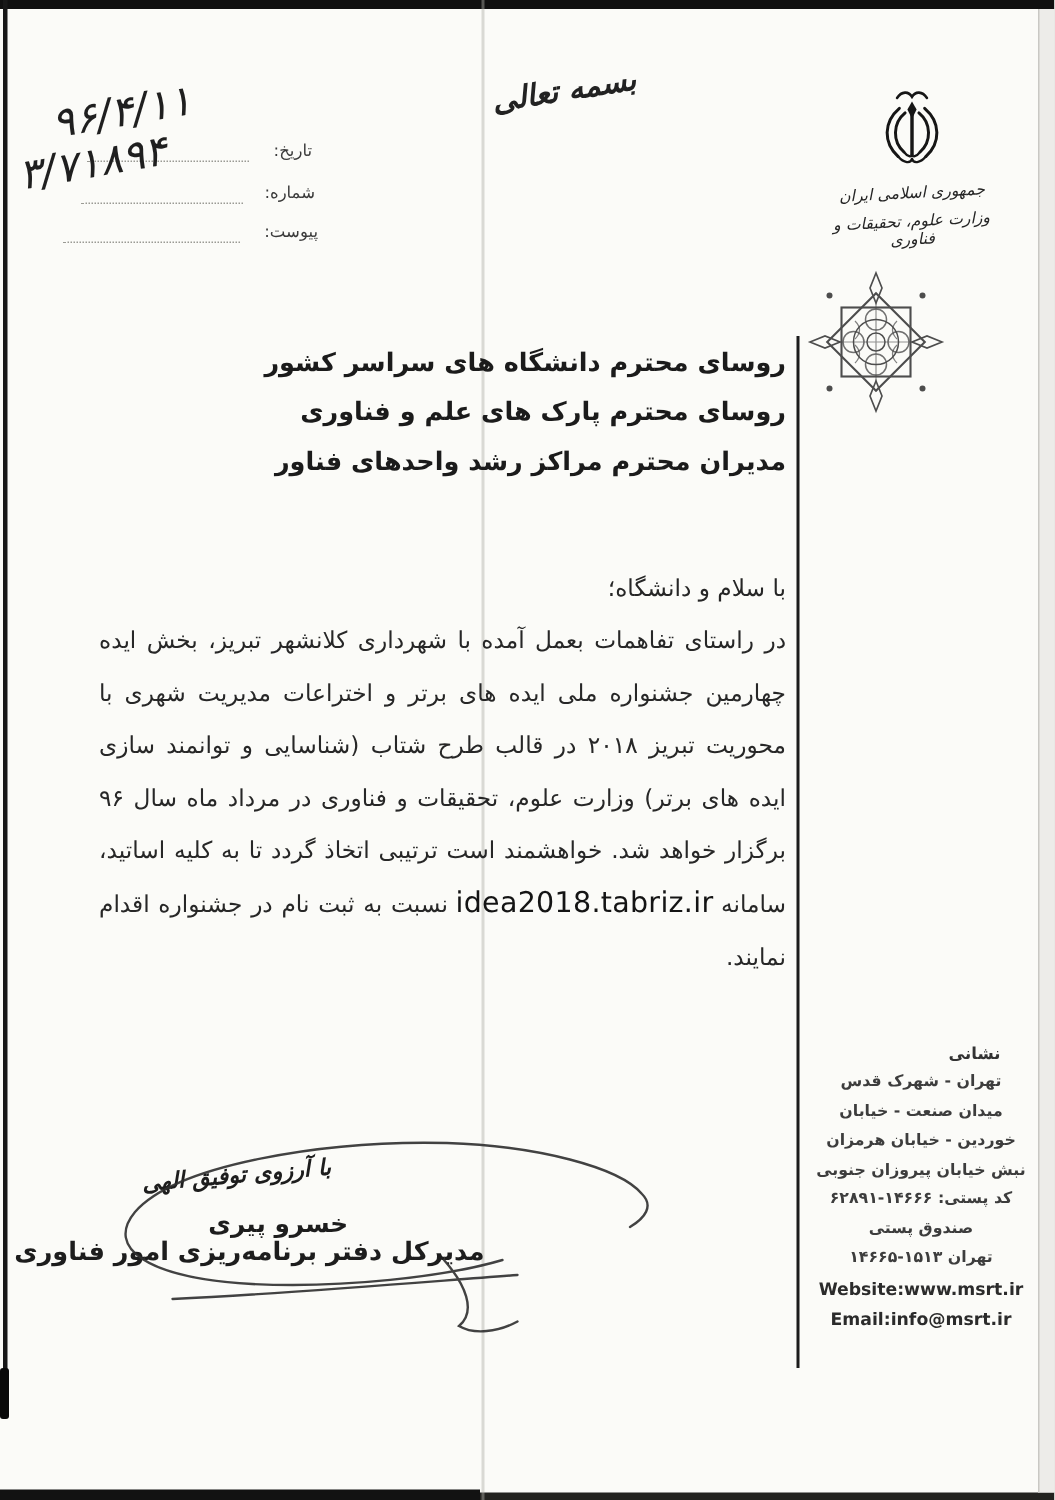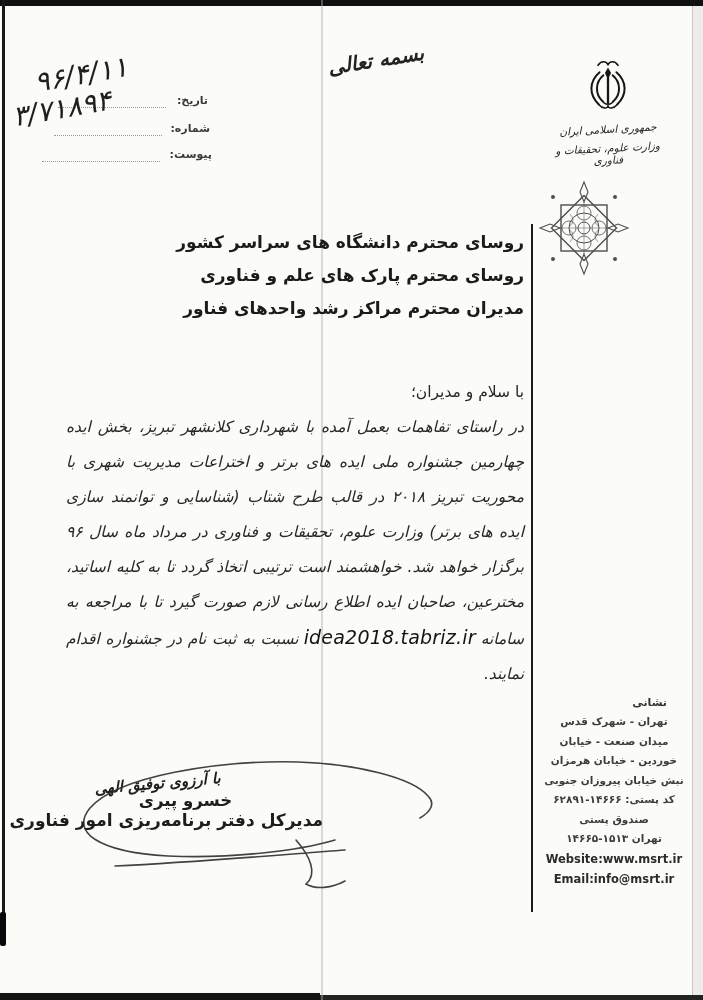--- a/index.html
+++ b/index.html
@@ -13,21 +13,21 @@
   .edge-top{position:absolute;left:0;top:0;width:703px;height:6px;background:#101010;}
   .edge-left{position:absolute;left:2px;top:0;width:3px;height:942px;background:#181818;}
   .edge-left-blob{position:absolute;left:0;top:912px;width:6px;height:34px;background:#090909;border-radius:2px;}
   .edge-bottom{position:absolute;left:0;top:995px;width:703px;height:5px;background:#232320;}
   .edge-bottom-dark{position:absolute;left:0;top:993px;width:320px;height:7px;background:#121212;}
   .edge-right{position:absolute;left:692px;top:6px;width:11px;height:989px;background:#edecE9;border-left:1px solid #c9c8c4;}
   .fold-line{position:absolute;left:321px;top:0;width:2px;height:1000px;background:rgba(175,175,168,.45);}
 
   
   .fields{position:absolute;left:20px;top:86px;width:192px;height:90px;direction:rtl;}
-  .f-label{position:absolute;font-size:11px;font-weight:bold;color:#3a3a3a;}
+  .f-label{position:absolute;font-size:11px;font-weight:normal;color:#3a3a3a;}
   .lab-date{right:4px;top:8px;}
   .lab-number{right:2px;top:36px;}
   .lab-attach{right:0px;top:62px;}
   .f-dots{position:absolute;height:1px;border-bottom:1px dotted #9a9a94;}
   .dot-date{right:46px;top:20px;width:108px;}
   .dot-number{right:50px;top:48px;width:108px;}
   .dot-attach{right:52px;top:74px;width:118px;}
   .hw{position:absolute;font-size:28px;font-style:italic;letter-spacing:1px;color:#1f1f1f;direction:rtl;white-space:nowrap;}
   .hw-date{left:34px;top:58px;transform:rotate(-10deg);}
   .hw-number{left:12px;top:92px;transform:rotate(-10deg);}
@@ -46,29 +46,29 @@
   
   .ornament{position:absolute;left:534px;top:176px;width:100px;height:104px;}
 
   
   .vrule{position:absolute;left:531px;top:224px;width:2px;height:688px;background:#1b1b1b;}
 
   
   .letter{position:absolute;left:66px;top:226px;width:458px;direction:rtl;}
   .recipient{font-weight:bold;font-size:17px;line-height:33px;color:#1b1b1b;text-align:right;}
   .salutation{margin-top:50px;font-size:15.5px;line-height:35px;text-align:right;color:#262626;}
-  .bline{font-size:15.5px;line-height:35px;text-align:justify;text-align-last:justify;color:#272727;font-style:italic;}
+  .bline{font-size:15.5px;line-height:35px;text-align:justify;text-align-last:justify;color:#272727;}
   .bline.closing{text-align:right;text-align-last:right;}
   .url{font-size:19px;color:#141414;direction:ltr;display:inline-block;padding:0 5px;letter-spacing:.2px;}
 
   
   .sig{position:absolute;left:48px;top:772px;width:275px;text-align:center;direction:rtl;color:#1d1d1d;}
   .blessing{font-style:italic;font-weight:600;font-size:15px;letter-spacing:1px;
     transform:rotate(-5deg) translateX(-28px);}
-  .sig-name{font-weight:bold;font-size:16.5px;margin-top:1px;}
+  .sig-name{font-weight:bold;font-size:16.5px;margin-top:16px;}
   .sig-title{font-weight:bold;font-size:17px;margin-top:0;white-space:nowrap;}
   .flourish{position:absolute;left:58px;top:752px;}
 
   
   .contact{position:absolute;left:537px;top:694px;width:154px;direction:rtl;text-align:center;}
   .c-head{font-weight:bold;font-size:11px;color:#333;text-align:right;padding-right:24px;line-height:18px;}
   .c-line{font-weight:bold;font-size:10.5px;line-height:19.5px;color:#3d3d3d;}
   .c-latin{direction:ltr;font-weight:bold;font-size:11.5px;line-height:19px;color:#2b2b2b;margin-top:1px;}
 </style>
 </head>
@@ -140,28 +140,27 @@
     </svg>
   </span>
 
   <div class="vrule"></div>
 
   <main class="letter">
     <div class="recipient">روسای محترم دانشگاه های سراسر کشور</div>
     <div class="recipient">روسای محترم پارک های علم و فناوری</div>
     <div class="recipient">مدیران محترم مراکز رشد واحدهای فناور</div>
 
-    <div class="salutation">با سلام و مدیران؛</div>
+    <div class="salutation">با سلام و دانشگاه؛</div>
 
     <div class="bline">در راستای تفاهمات بعمل آمده با شهرداری کلانشهر تبریز، بخش ایده</div>
     <div class="bline">چهارمین جشنواره ملی ایده های برتر و اختراعات مدیریت شهری با</div>
     <div class="bline">محوریت تبریز ۲۰۱۸ در قالب طرح شتاب (شناسایی و توانمند سازی</div>
     <div class="bline">ایده های برتر) وزارت علوم، تحقیقات و فناوری در مرداد ماه سال ۹۶</div>
     <div class="bline">برگزار خواهد شد. خواهشمند است ترتیبی اتخاذ گردد تا به کلیه اساتید،</div>
-    <div class="bline">مخترعین، صاحبان ایده اطلاع رسانی لازم صورت گیرد تا با مراجعه به</div>
     <div class="bline"><span>سامانه</span><span class="url">idea2018.tabriz.ir</span><span>نسبت به ثبت نام در جشنواره اقدام</span></div>
     <div class="bline closing">نمایند.</div>
   </main>
 
   <div class="sig">
     <div class="blessing">با آرزوی توفیق الهی</div>
     <div class="sig-name">خسرو پیری</div>
     <div class="sig-title">مدیرکل دفتر برنامه‌ریزی امور فناوری</div>
   </div>
   <span class="flourish">

